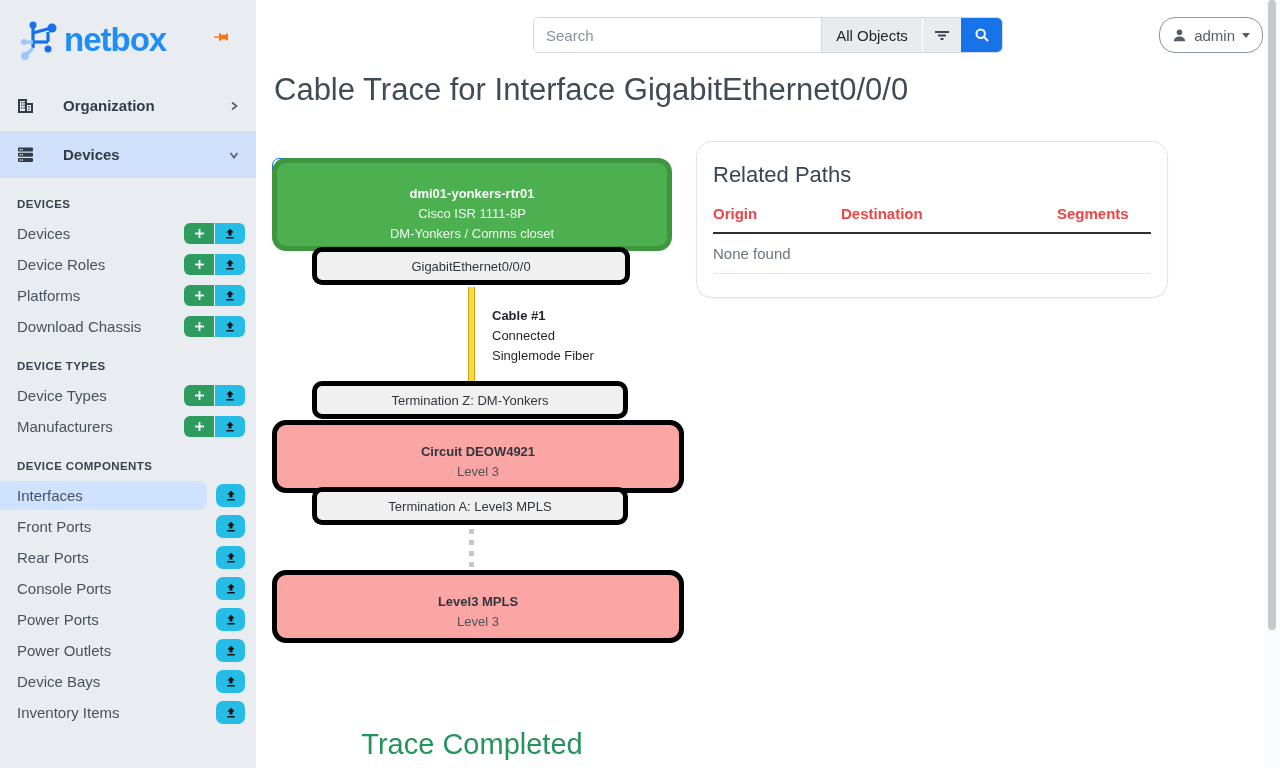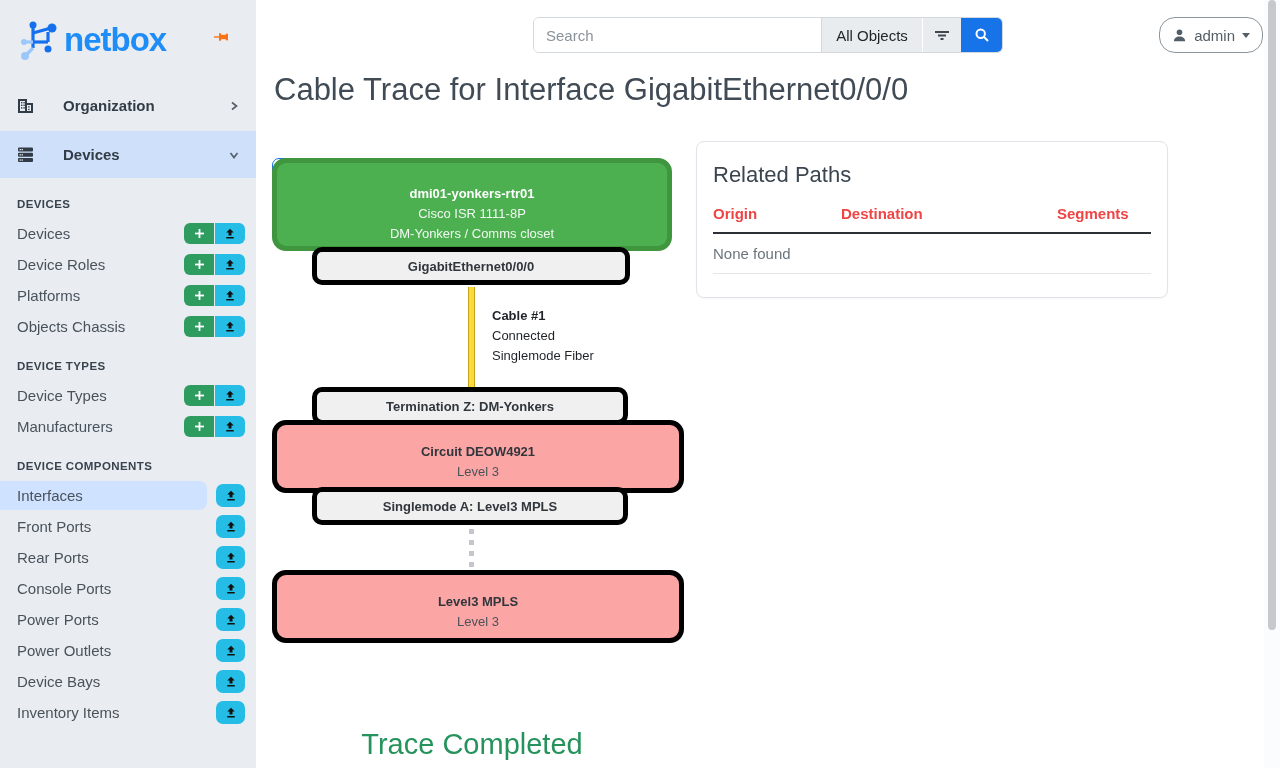--- a/index.html
+++ b/index.html
@@ -50,43 +50,43 @@
   .page-title { position:absolute; left:18px; top:2px; font-size:31px; font-weight:400; color:#414b55; }
   
   .diagram { position:absolute; left:16px; top:88px; width:400px; height:620px; }
   .diagram div { position:absolute; }
   .node { text-align:center; font-size:13px; border:5px solid #000000; }
   .node-device { left:0; top:0; width:400px; height:93px; background:#4caf50; border-color:#40953f;
     border-radius:14px; color:#fff; padding-top:21px; line-height:20px; z-index:1; cursor:pointer; }
   .node-device .t { font-weight:bold; }
   .node-device .s { color:rgba(255,255,255,.93); }
   .node-small { background:#f0f0f0; border-radius:10px; height:38px; display:flex; align-items:center;
-    justify-content:center; font-weight:bold; font-size:13px; color:#30363c; z-index:2; cursor:pointer; }
+    justify-content:center; font-weight:normal; font-size:13px; color:#30363c; z-index:2; cursor:pointer; }
   .node-iface { left:40px; top:89px; width:318px; }
-  .node-termz { left:40px; top:229px; width:316px;text-align:right; }
+  .node-termz { left:40px; top:223px; width:316px;text-align:right; }
   .node-terma { left:40px; top:329px; width:316px; }
   .cable-line { left:196px; top:129px; width:7px; height:100px; background:#ffd83d;
     border-left:1px solid #c3a51e; border-right:1px solid #c3a51e; z-index:0; }
   .cable-label { left:220px; top:148px; font-size:13px; line-height:20px; color:#1f2328; text-align:left; cursor:pointer; }
   .cable-label .t { font-weight:bold; }
   .node-big { background:#fca5a5; border-radius:14px; width:412px; height:73px; padding-top:17px;
     line-height:20px; z-index:1; cursor:pointer; }
   .node-big .t { font-weight:bold; color:#30363c; }
   .node-big .s { color:#4b535a; }
   .node-circuit { left:0; top:262px; }
   .node-far { left:0; top:412px; }
   .dotted-line { left:197px; top:371px; width:5px; height:40px;
     background:repeating-linear-gradient(#c3c7cb 0 5px, transparent 5px 11px); }
   .download-btn { left:134px; top:513px; width:131px; height:31px; background:#fff;
     border:1px solid #1673e8; border-radius:7px; color:#1673e8; font-family:inherit; font-size:15px;
     display:flex; align-items:center; justify-content:center; gap:7px; cursor:pointer; }
   .trace-status { left:0; top:570px; width:400px; text-align:center; font-size:29px; color:#26935c; }
   
   .related-card { position:absolute; left:440px; top:71px; width:472px; height:157px; background:#fff;
-    border:1px solid #e0e4e8; border-radius:8px; box-shadow:0 1px 2px rgba(0,0,0,.04); padding:0 16px; }
+    border:1px solid #e0e4e8; border-radius:16px; box-shadow:0 1px 2px rgba(0,0,0,.04); padding:0 16px; }
   .card-title { margin-top:20px; font-size:22px; font-weight:400; color:#3a4550; }
   .paths-table { width:100%; border-collapse:collapse; margin-top:13px; }
   .paths-table th { text-align:left; font-size:15px; color:#ef4444; padding:4px 0 10px;
     border-bottom:2px solid #2b3036; }
   .paths-table th:nth-child(1){ width:128px; } .paths-table th:nth-child(2){ width:216px; }
   .paths-table td { padding:11px 0; font-size:15px; color:#6c757d; border-bottom:1px solid #e4e7ea; }
   
   .scrollbar-track { position:fixed; right:0; top:0; width:16px; height:768px; background:#fbfcfd; z-index:9; }
   .scrollbar-thumb { position:absolute; right:4px; top:0; width:8px; height:630px; background:#c6c9cc; border-radius:4px; }
   svg { display:block; }
@@ -238,21 +238,21 @@
           <span>
             <svg width="12" height="12" viewBox="0 0 16 16" fill="#111">
               <path d="M8 1l5 5h-3v4H6V6H3z"></path>
               <rect x="3" y="12" width="10" height="2"></rect>
             </svg>
           </span>
         </button>
     </span>
   </div>
   <div class="side-item">
-    <span class="side-item-label">Objects Chassis</span>
+    <span class="side-item-label">Download Chassis</span>
     <span class="side-spacer"></span>
     <span class="btn-group">
       <button class="btn-add">
           <span>
             <svg width="11" height="11" viewBox="0 0 11 11" fill="#fff">
               <rect x="4.6" y="1" width="1.8" height="9"></rect>
               <rect x="1" y="4.6" width="9" height="1.8"></rect>
             </svg>
           </span>
         </button>
@@ -466,21 +466,21 @@
       <div style="position:static">Singlemode Fiber</div>
     </div>
 
     <div class="node node-small node-termz">Termination Z: DM-Yonkers</div>
 
     <div class="node node-big node-circuit">
       <div style="position:static" class="t">Circuit DEOW4921</div>
       <div style="position:static" class="s">Level 3</div>
     </div>
 
-    <div class="node node-small node-terma">Singlemode A: Level3 MPLS</div>
+    <div class="node node-small node-terma">Termination A: Level3 MPLS</div>
 
     <div class="dotted-line"></div>
 
     <div class="node node-big node-far">
       <div style="position:static" class="t">Level3 MPLS</div>
       <div style="position:static" class="s">Level 3</div>
     </div>
 
     <button class="download-btn">
       <span>

